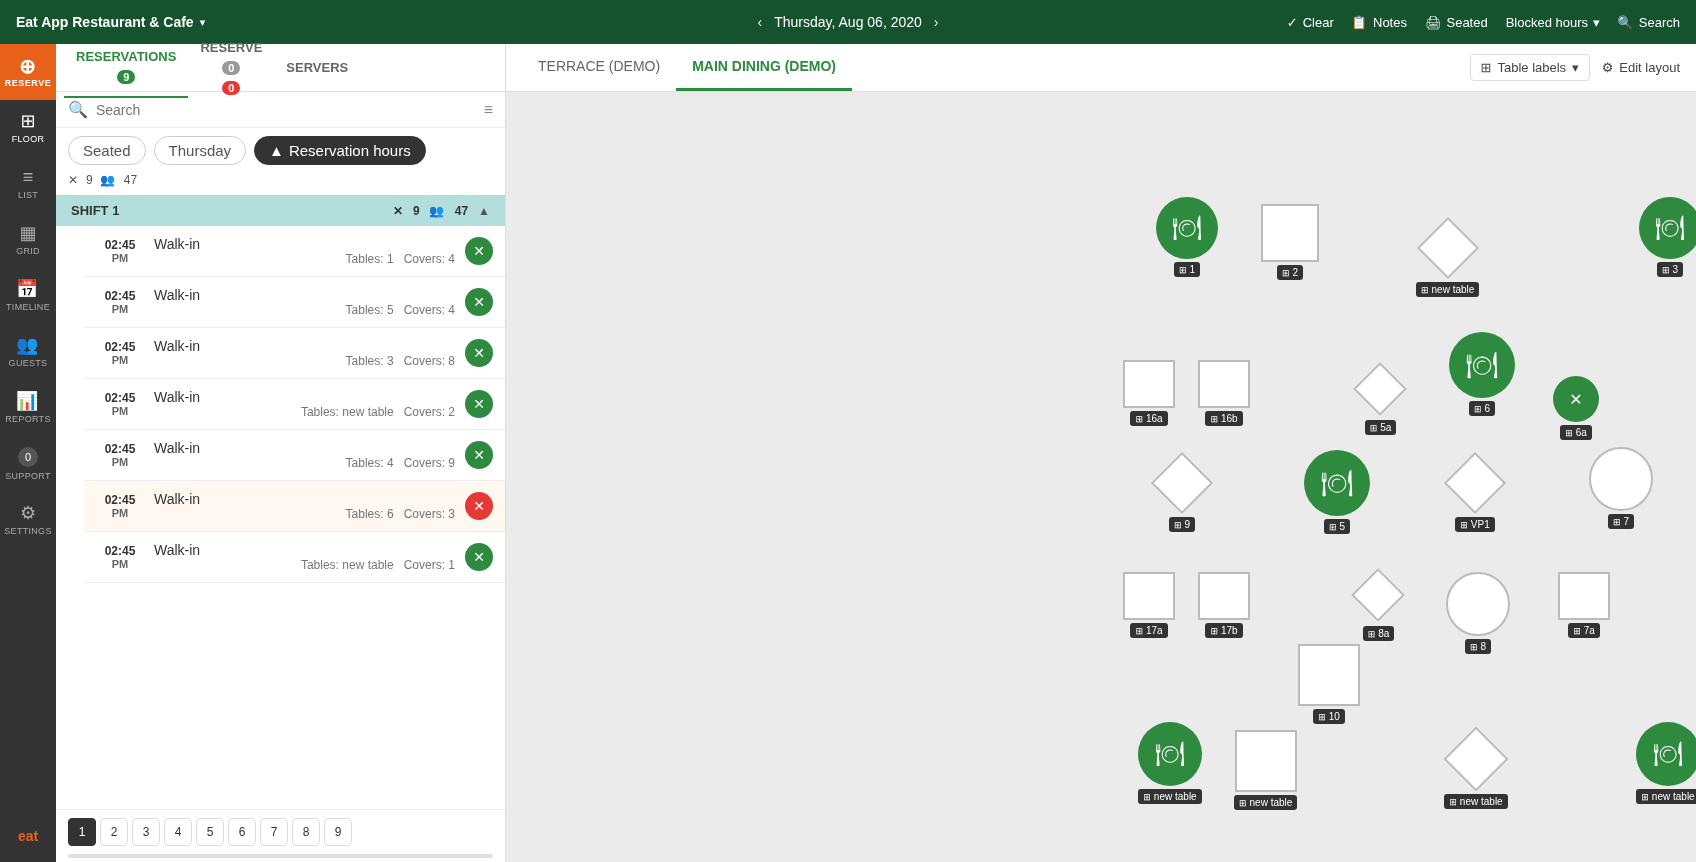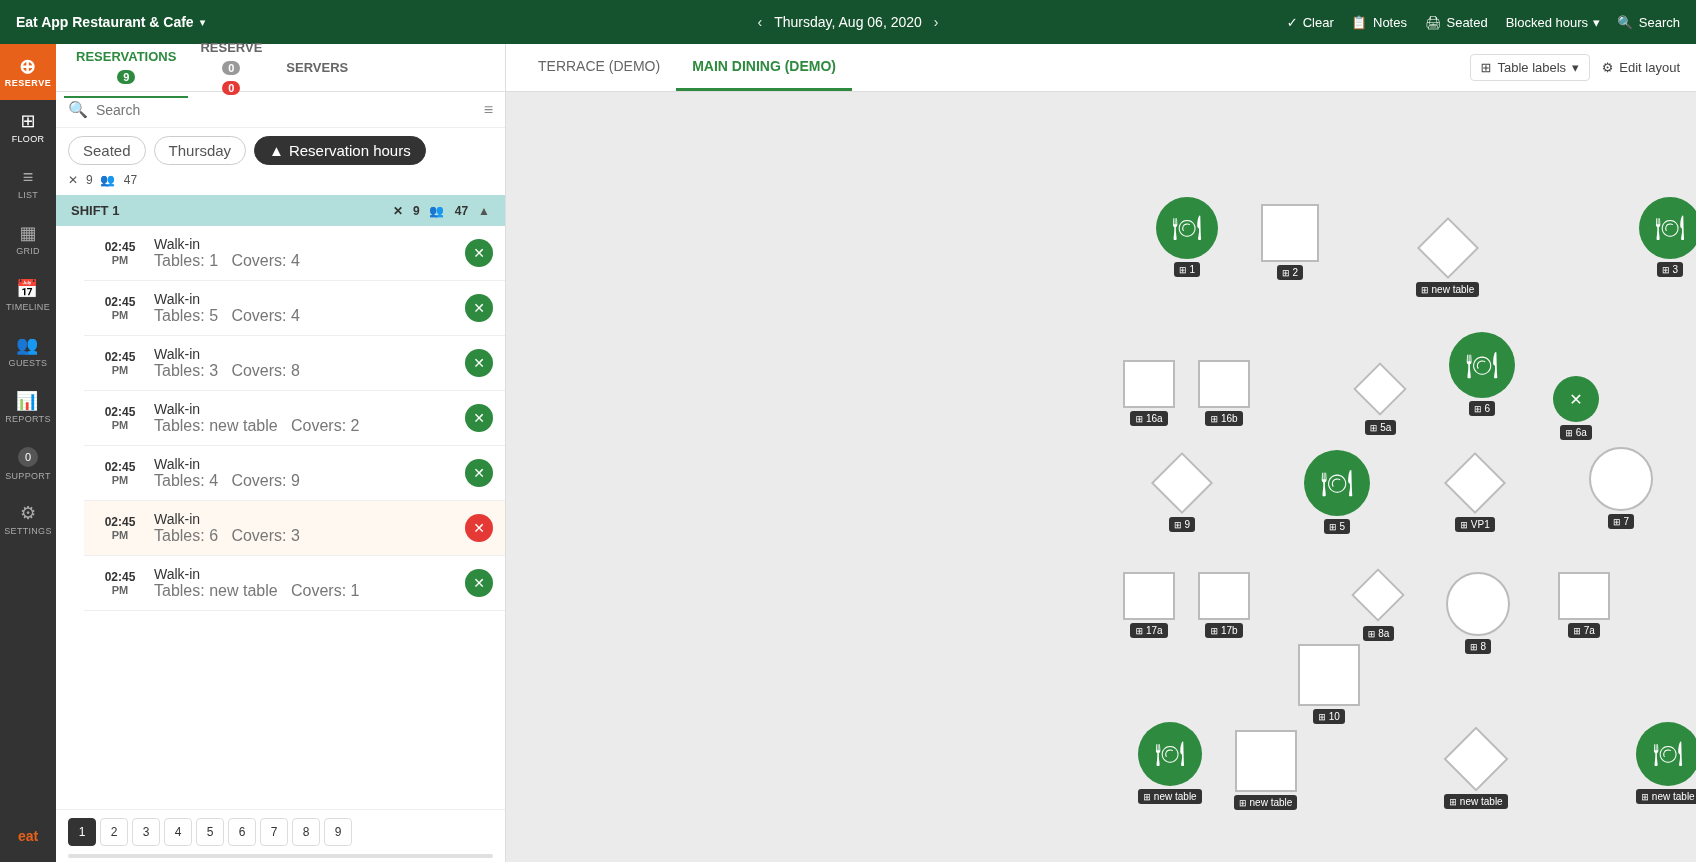--- a/index.html
+++ b/index.html
@@ -176,21 +176,21 @@
       display: flex;
       align-items: center;
       gap: 10px;
       cursor: pointer;
     }
     .reservation-item.highlight { background: #fff8f0; }
     .res-time { font-size: 12px; font-weight: 600; color: #333; text-align: center; min-width: 48px; }
     .res-time .pm { font-size: 11px; color: #666; text-align: center; }
     .res-info { flex: 1; }
     .res-name { font-size: 14px; font-weight: 500; color: #333; }
-    .res-details { font-size: 16px; color: #777; }
+    .res-details { font-size: 12px; color: #777; text-align: right; }
     .res-status { width: 28px; height: 28px; border-radius: 50%; display: flex; align-items: center; justify-content: center; font-size: 14px; }
     .res-status.seated { background: #2d8a3e; color: white; }
     .res-status.red { background: #e53935; color: white; }
 
     
     .pagination {
       display: flex;
       align-items: center;
       justify-content: flex-start;
       padding: 8px 12px;

